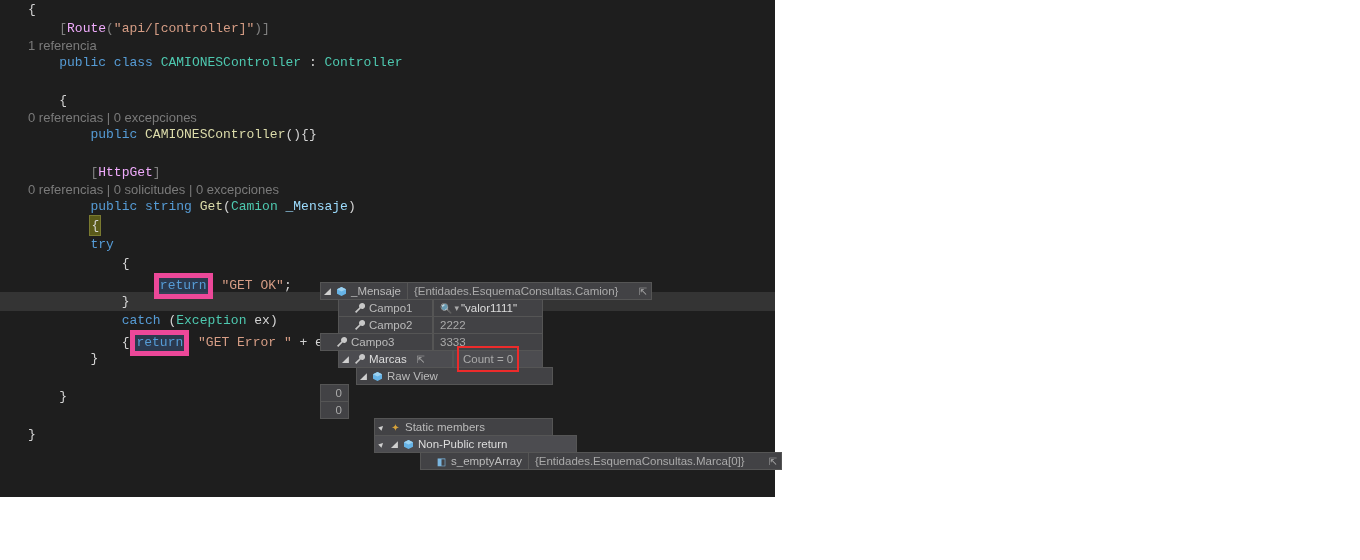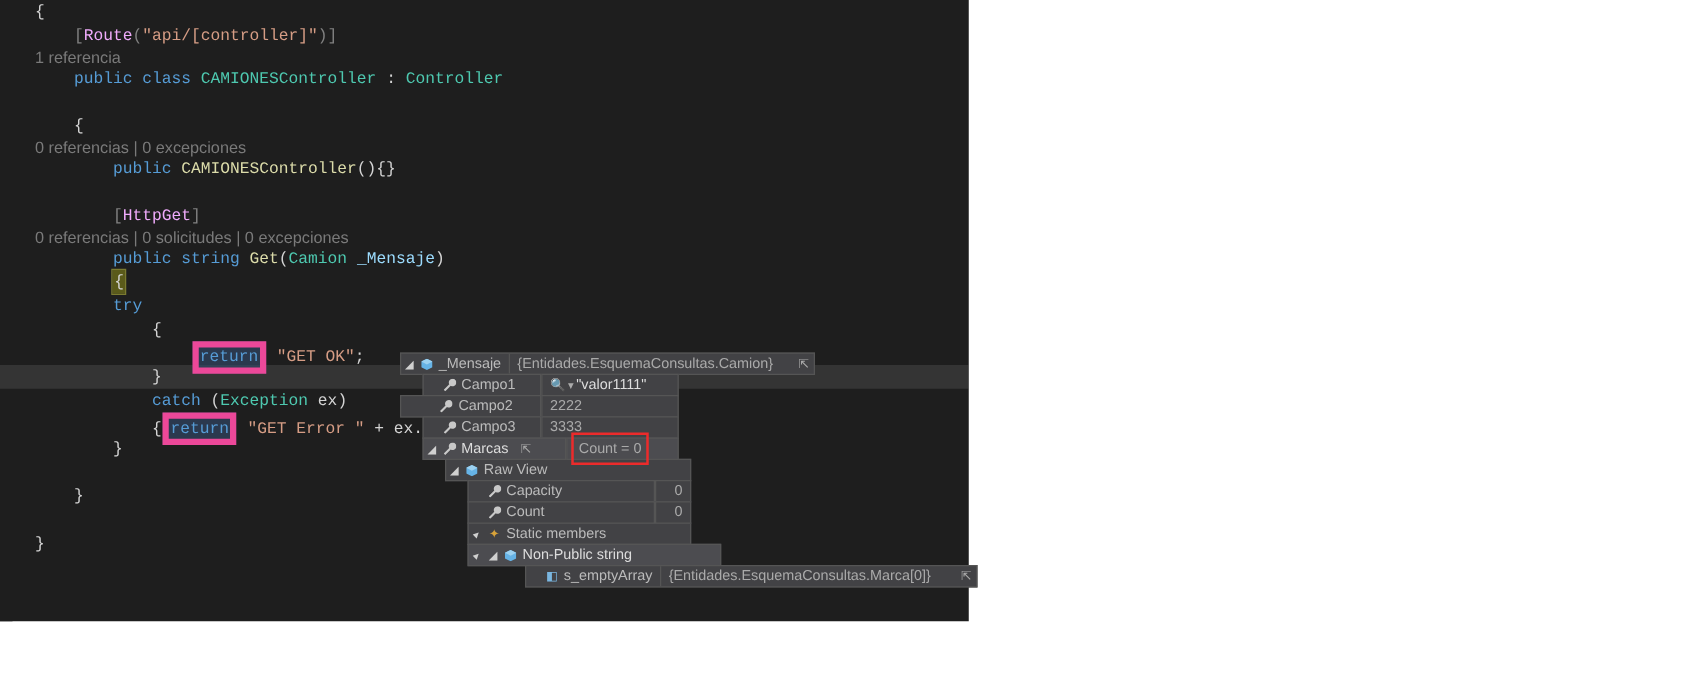--- a/index.html
+++ b/index.html
@@ -200,36 +200,36 @@
       <div style="width:113px;">
         <div class="tip-row" style="margin-left:18px;">
           <div class="tip-gutter"></div>
           <div class="tip-icon">
               <svg class="wrench" viewBox="0 0 10 10">
                 <path d="M7 0a3 3 0 0 0-2.6 4.4L0 8.8 1.2 10l4.4-4.4A3 3 0 1 0 7 0z" fill="#c8c8c8"></path>
               </svg>
             </div>
           <div class="tip-name">Campo1</div>
         </div>
-        <div class="tip-row" style="justify-content:center;">
-          <div class="tip-gutter"></div>
-          <div class="tip-icon">
-              <svg class="wrench" viewBox="0 0 10 10">
-                <path d="M7 0a3 3 0 0 0-2.6 4.4L0 8.8 1.2 10l4.4-4.4A3 3 0 1 0 7 0z" fill="#c8c8c8"></path>
-              </svg>
-            </div>
-          <div class="tip-name">Campo2</div>
-        </div>
         <div class="tip-row" style="margin-left:18px;">
           <div class="tip-gutter"></div>
           <div class="tip-icon">
               <svg class="wrench" viewBox="0 0 10 10">
                 <path d="M7 0a3 3 0 0 0-2.6 4.4L0 8.8 1.2 10l4.4-4.4A3 3 0 1 0 7 0z" fill="#c8c8c8"></path>
               </svg>
             </div>
+          <div class="tip-name">Campo2</div>
+        </div>
+        <div class="tip-row" style="">
+          <div class="tip-gutter"></div>
+          <div class="tip-icon">
+              <svg class="wrench" viewBox="0 0 10 10">
+                <path d="M7 0a3 3 0 0 0-2.6 4.4L0 8.8 1.2 10l4.4-4.4A3 3 0 1 0 7 0z" fill="#c8c8c8"></path>
+              </svg>
+            </div>
           <div class="tip-name">Campo3</div>
         </div>
       </div>
       <div style="width:110px;">
         <div class="tip-row">
           <div class="tip-val" style="gap:2px;">
             <span class="mag">🔍</span>
             <span class="tri">▾</span>
             <span class="string-q">"valor1111"</span>
           </div>
@@ -278,40 +278,20 @@
       <div class="tip-icon">
           <svg class="cube" viewBox="0 0 10 10">
             <path d="M5 0 L10 2.5 L10 7.5 L5 10 L0 7.5 L0 2.5 Z" fill="#66b3e6"></path>
             <path d="M5 0 L10 2.5 L5 5 L0 2.5 Z" fill="#9cd1f0"></path>
           </svg>
         </div>
       <div class="tip-name">Raw View</div>
     </div>
 
     <div style="display:flex;">
-      <div style="width:150px; margin-left:54px;">
-        <div class="tip-row">
-          <div class="tip-gutter"></div>
-          <div class="tip-icon">
-              <svg class="wrench" viewBox="0 0 10 10">
-                <path d="M7 0a3 3 0 0 0-2.6 4.4L0 8.8 1.2 10l4.4-4.4A3 3 0 1 0 7 0z" fill="#c8c8c8"></path>
-              </svg>
-            </div>
-          <div class="tip-name">Capacity</div>
-        </div>
-        <div class="tip-row">
-          <div class="tip-gutter"></div>
-          <div class="tip-icon">
-              <svg class="wrench" viewBox="0 0 10 10">
-                <path d="M7 0a3 3 0 0 0-2.6 4.4L0 8.8 1.2 10l4.4-4.4A3 3 0 1 0 7 0z" fill="#c8c8c8"></path>
-              </svg>
-            </div>
-          <div class="tip-name">Count</div>
-        </div>
-      </div>
       <div style="width:29px;">
         <div class="tip-row">
             <div class="tip-val" style="justify-content:flex-end;">
               <span>0</span>
             </div>
           </div>
         <div class="tip-row">
             <div class="tip-val" style="justify-content:flex-end;">
               <span>0</span>
             </div>
@@ -335,21 +315,21 @@
         </div>
       <div class="tip-gutter">
           <span class="arrow">◢</span>
         </div>
       <div class="tip-icon">
           <svg class="cube" viewBox="0 0 10 10">
             <path d="M5 0 L10 2.5 L10 7.5 L5 10 L0 7.5 L0 2.5 Z" fill="#66b3e6"></path>
             <path d="M5 0 L10 2.5 L5 5 L0 2.5 Z" fill="#9cd1f0"></path>
           </svg>
         </div>
-      <div class="tip-name" style="color:#ddd;">Non-Public string</div>
+      <div class="tip-name" style="color:#ddd;">Non-Public return</div>
     </div>
 
     <div class="tip-row" style="margin-left:100px; width:362px;">
       <div class="tip-gutter"></div>
       <div class="tip-icon">
           <span style="color:#7ab6e0; font-size:10px;">◧</span>
         </div>
       <div class="tip-name">s_emptyArray</div>
       <div class="tip-sep"></div>
       <div class="tip-val">{Entidades.EsquemaConsultas.Marca[0]}</div>

